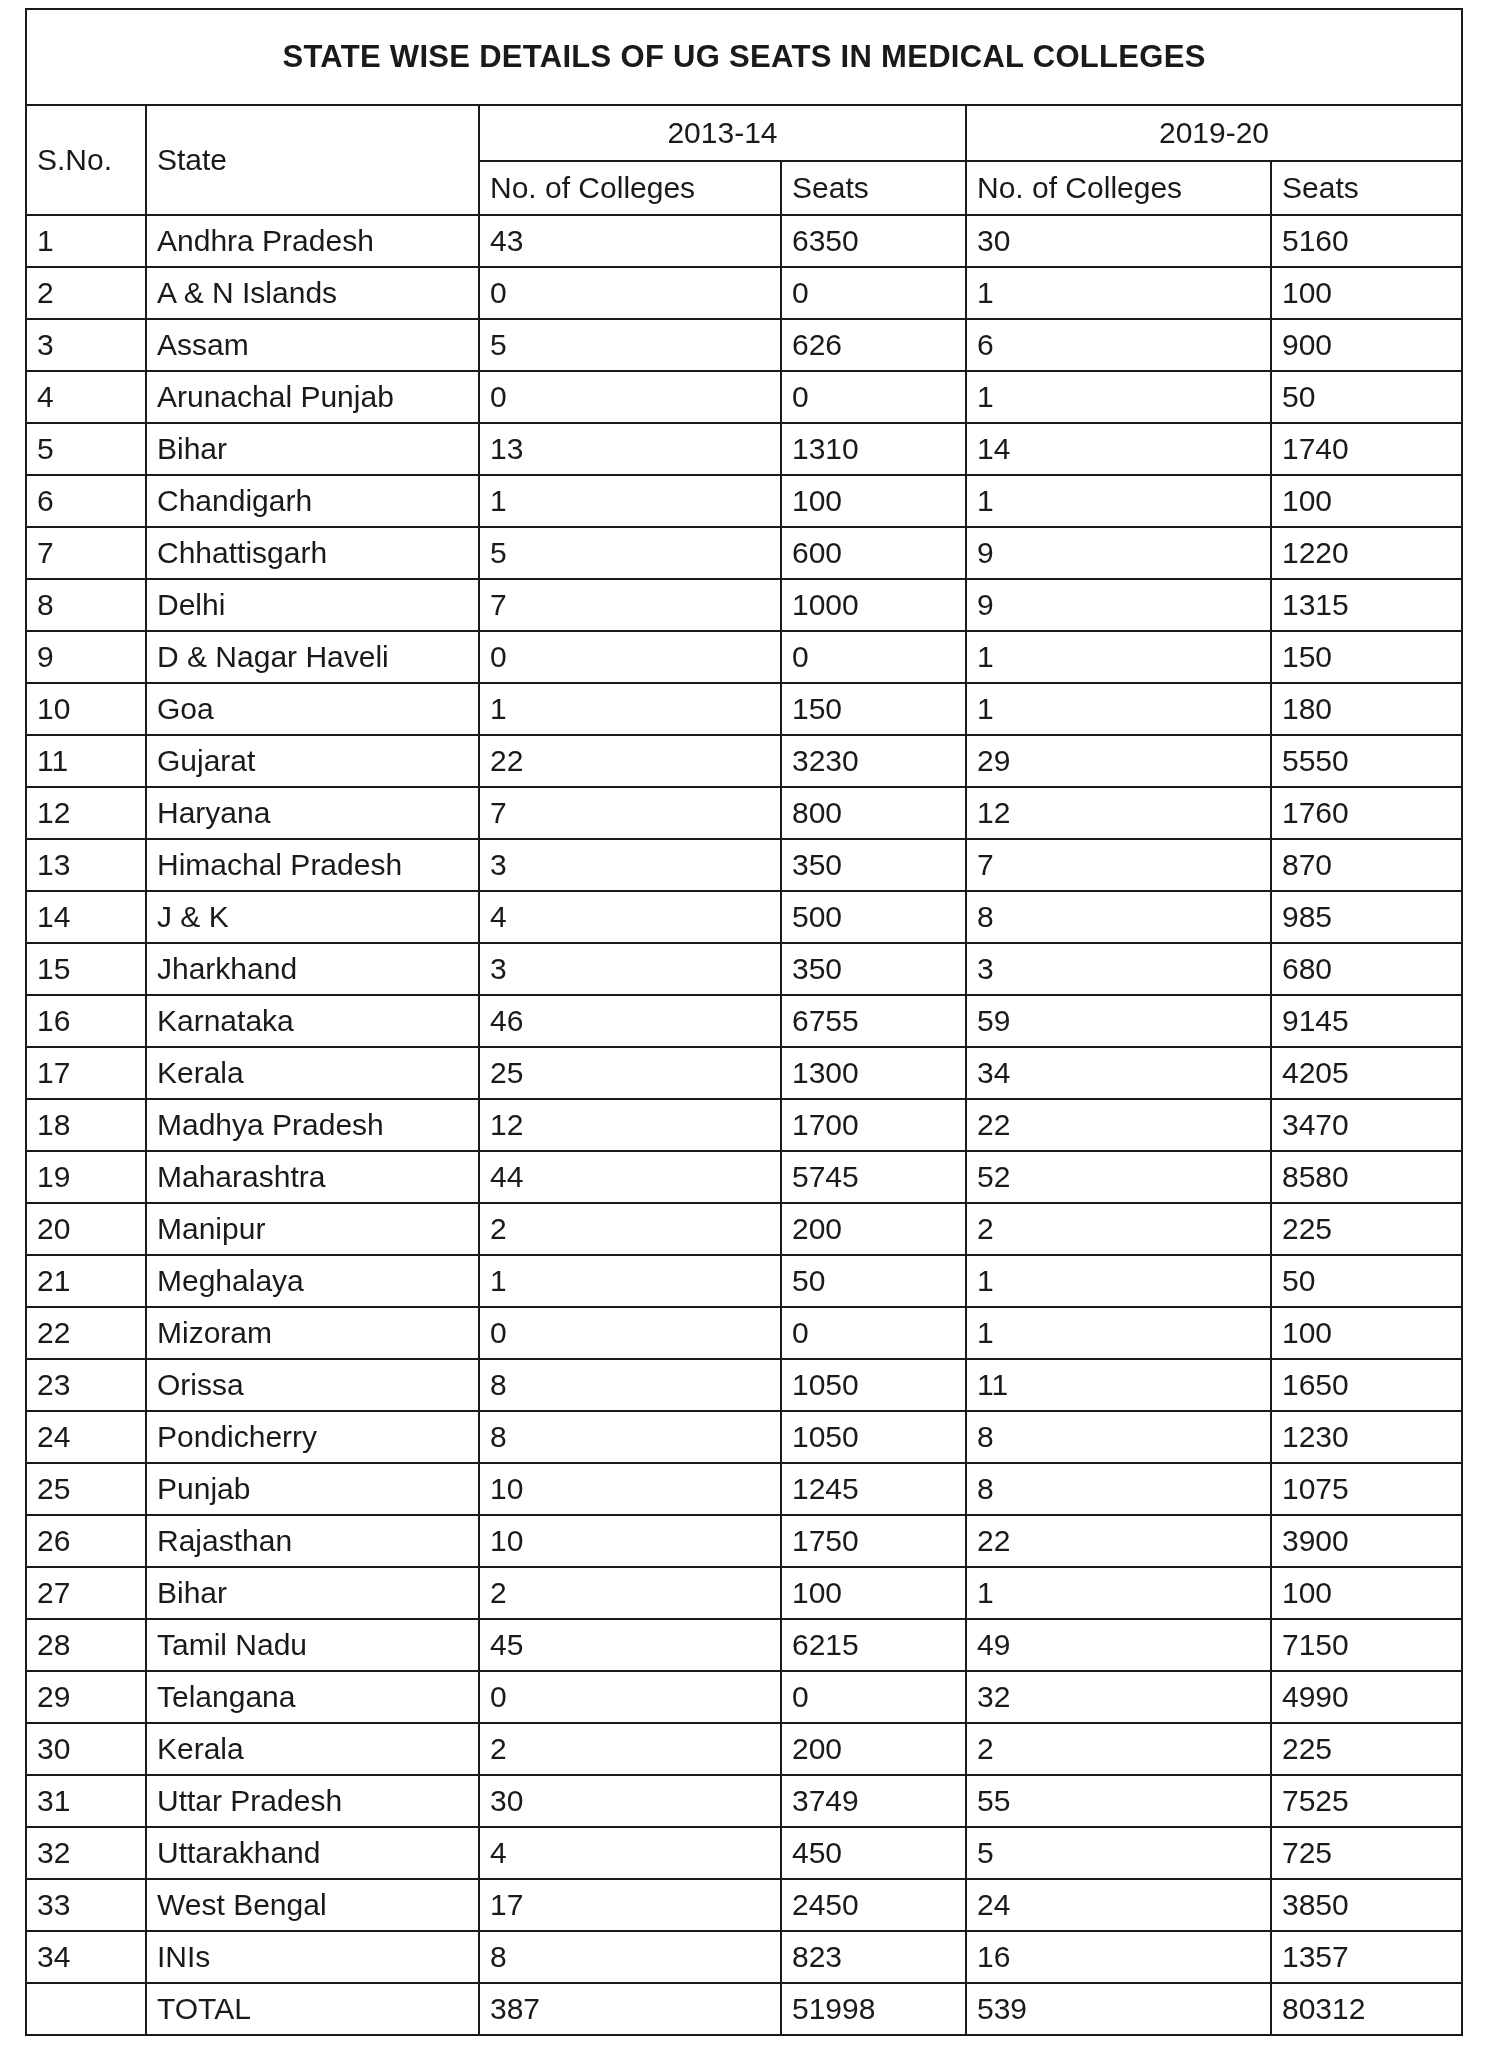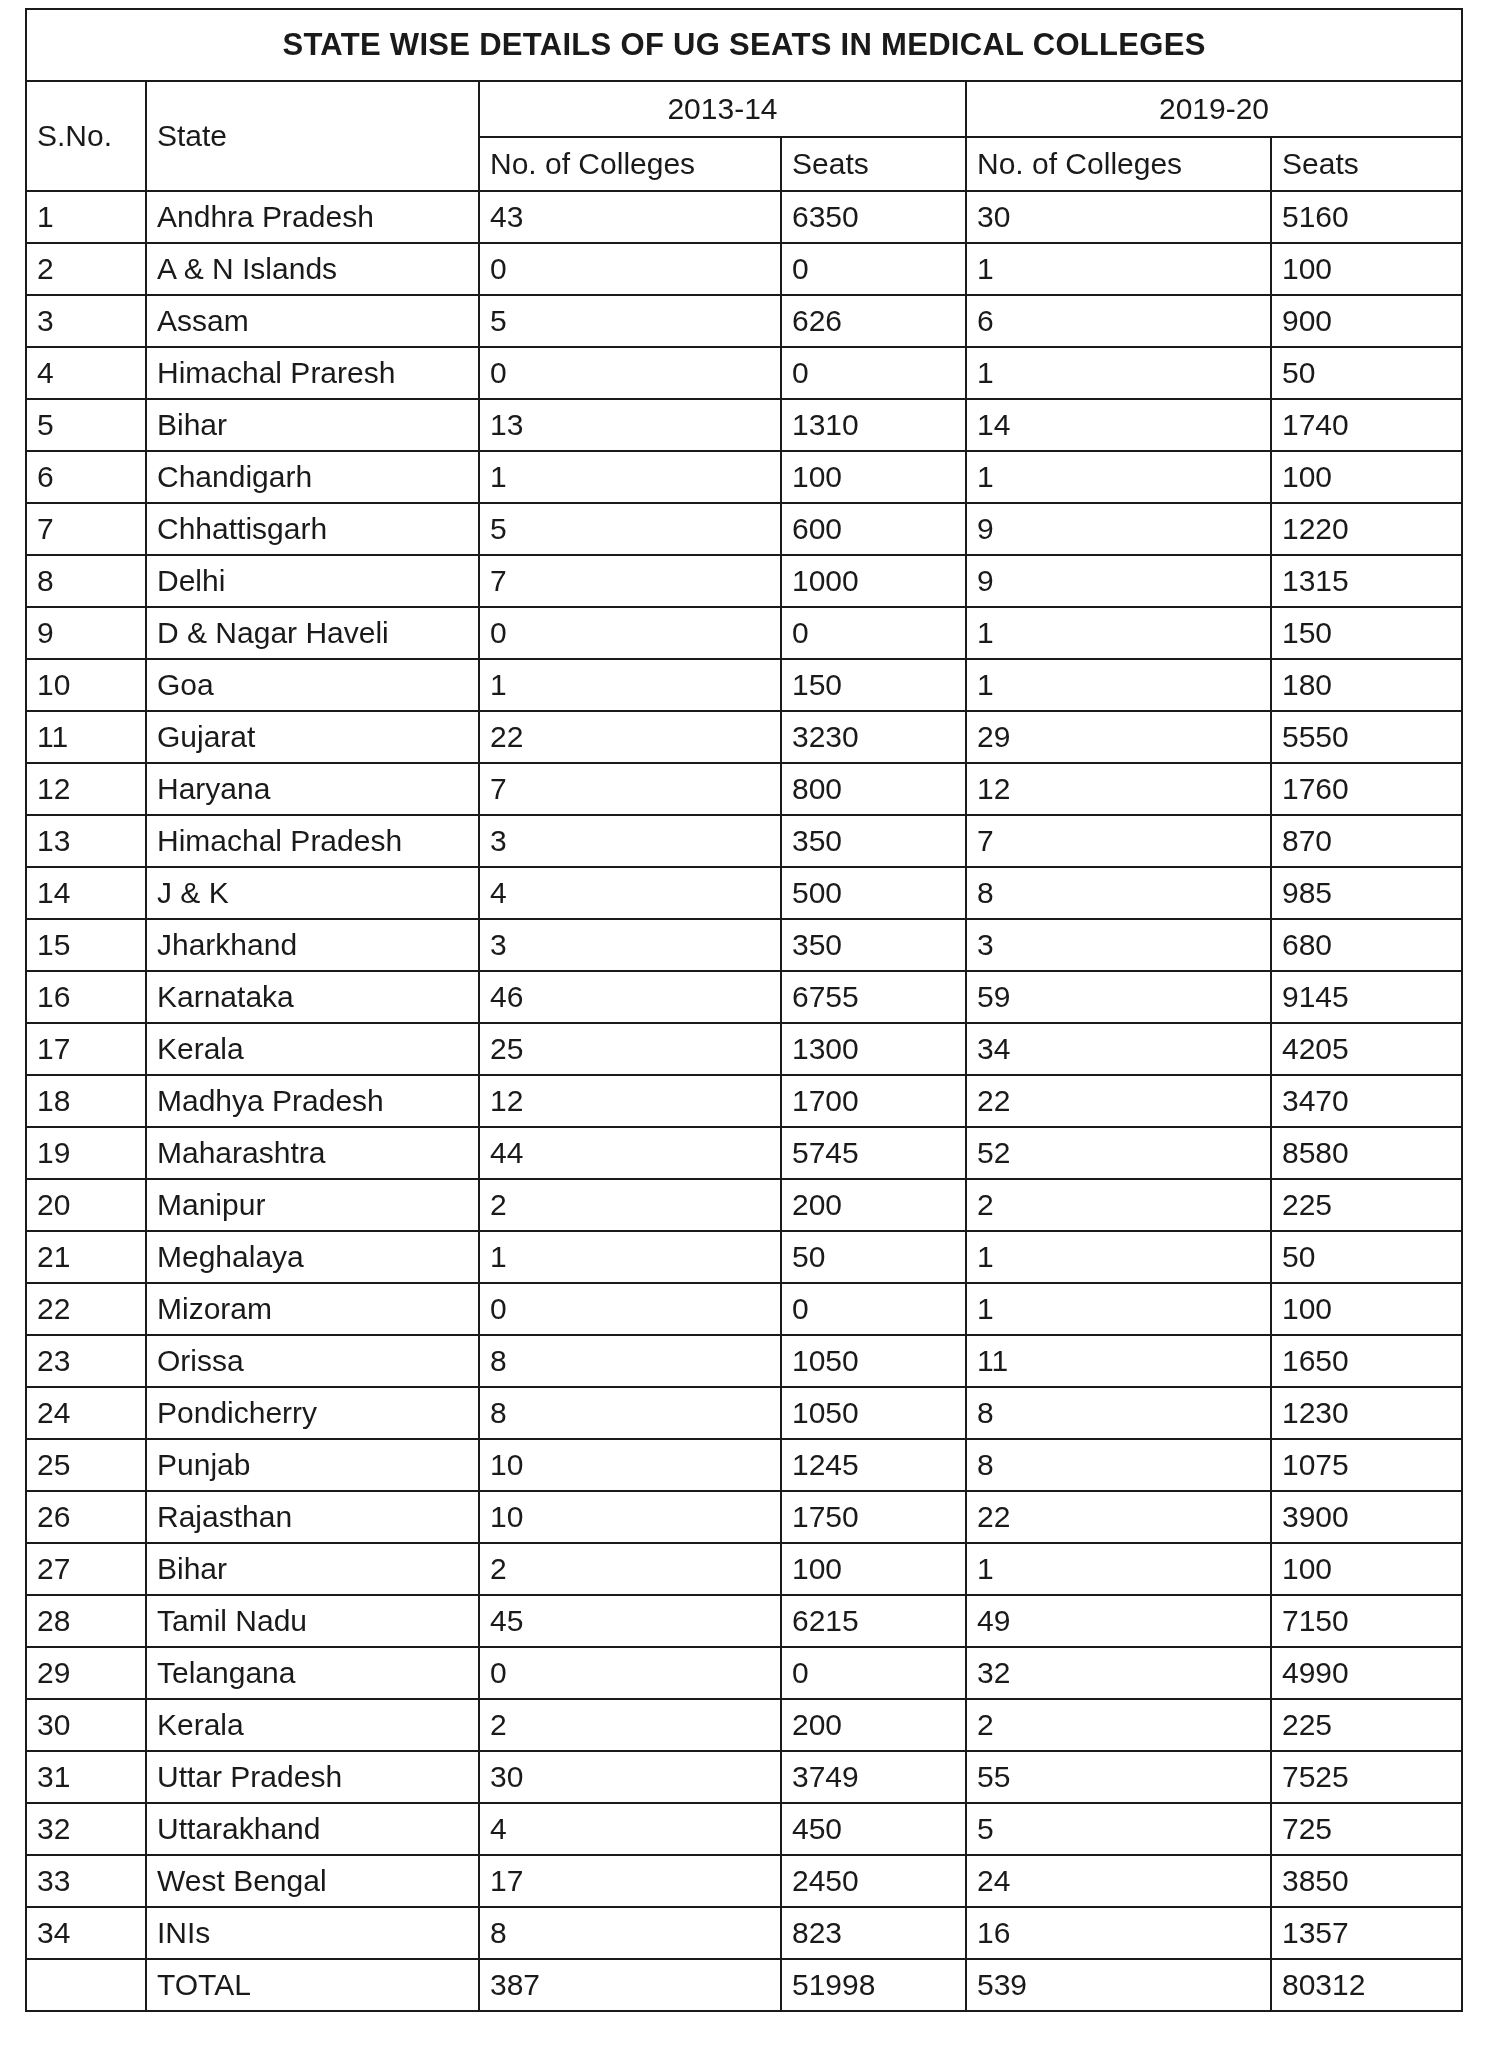--- a/index.html
+++ b/index.html
@@ -45,21 +45,21 @@
     background: #ffffff;
     white-space: nowrap;
     overflow: hidden;
   }
   .title-cell {
     text-align: center !important;
     font-weight: bold !important;
     font-size: 31px !important;
     letter-spacing: 0.3px;
     height: 62px;
-    padding: 4px !important;
+    padding: 16px !important;
   }
   .grp-head {
     text-align: center !important;
     font-size: 30px !important;
     height: 54px;
     margin-left: 16px;
   }
   .sub-head {
     height: 52px;
   }
@@ -130,21 +130,21 @@
           <tr>
             <td class="sno-cell">3</td>
             <td class="state-cell">Assam</td>
             <td class="data-cell">5</td>
             <td class="data-cell">626</td>
             <td class="data-cell">6</td>
             <td class="data-cell">900</td>
           </tr>
           <tr>
             <td class="sno-cell">4</td>
-            <td class="state-cell">Himachal Praresh</td>
+            <td class="state-cell">Arunachal Punjab</td>
             <td class="data-cell">0</td>
             <td class="data-cell">0</td>
             <td class="data-cell">1</td>
             <td class="data-cell">50</td>
           </tr>
           <tr>
             <td class="sno-cell">5</td>
             <td class="state-cell">Bihar</td>
             <td class="data-cell">13</td>
             <td class="data-cell">1310</td>

